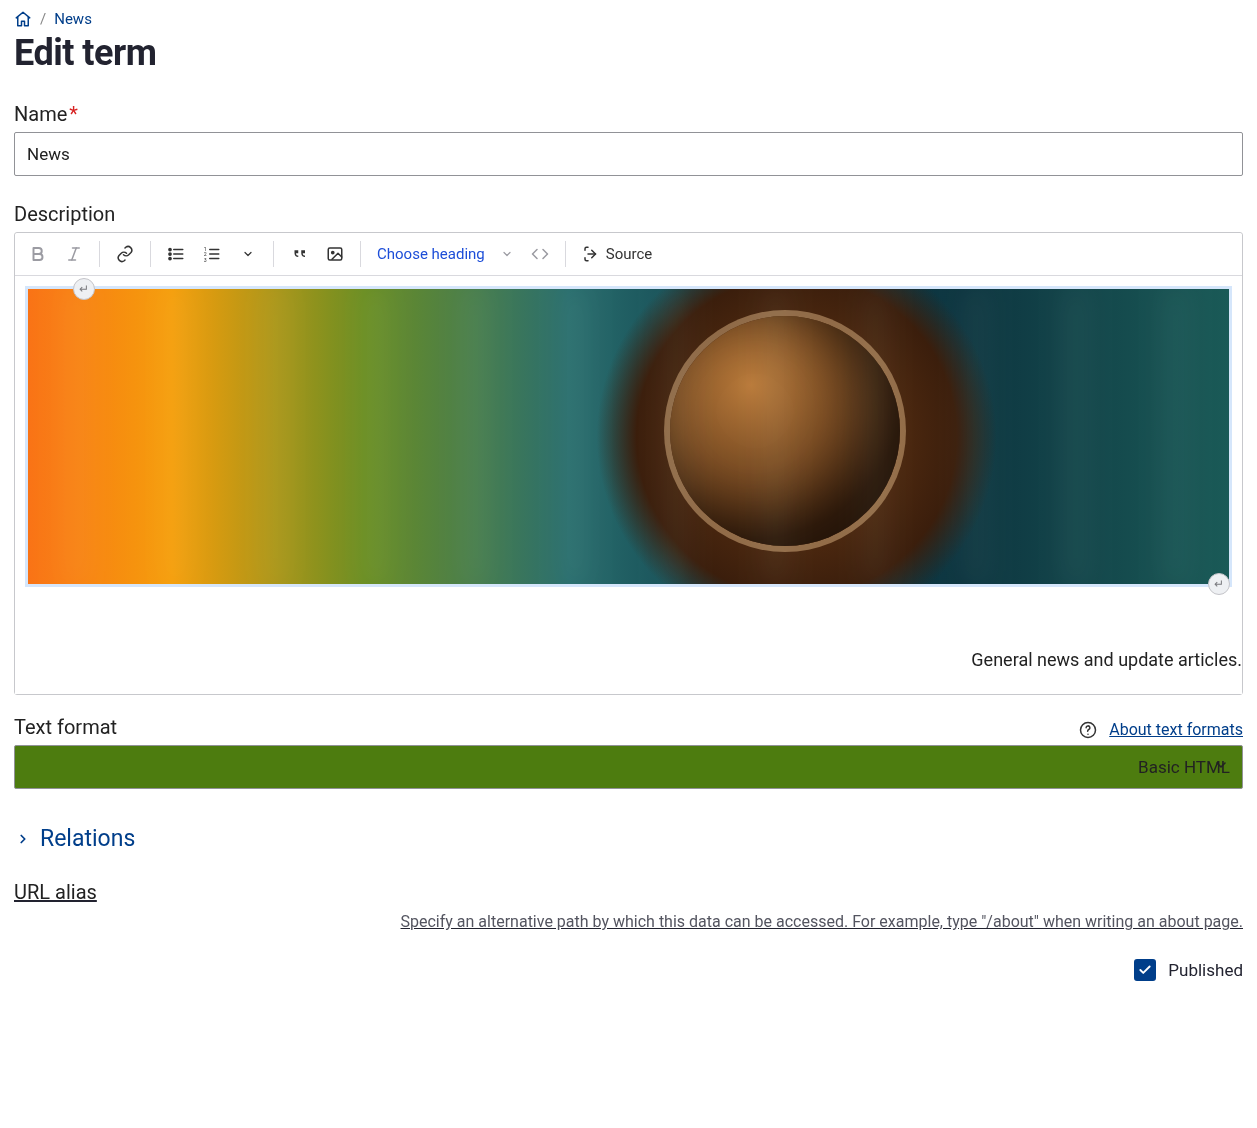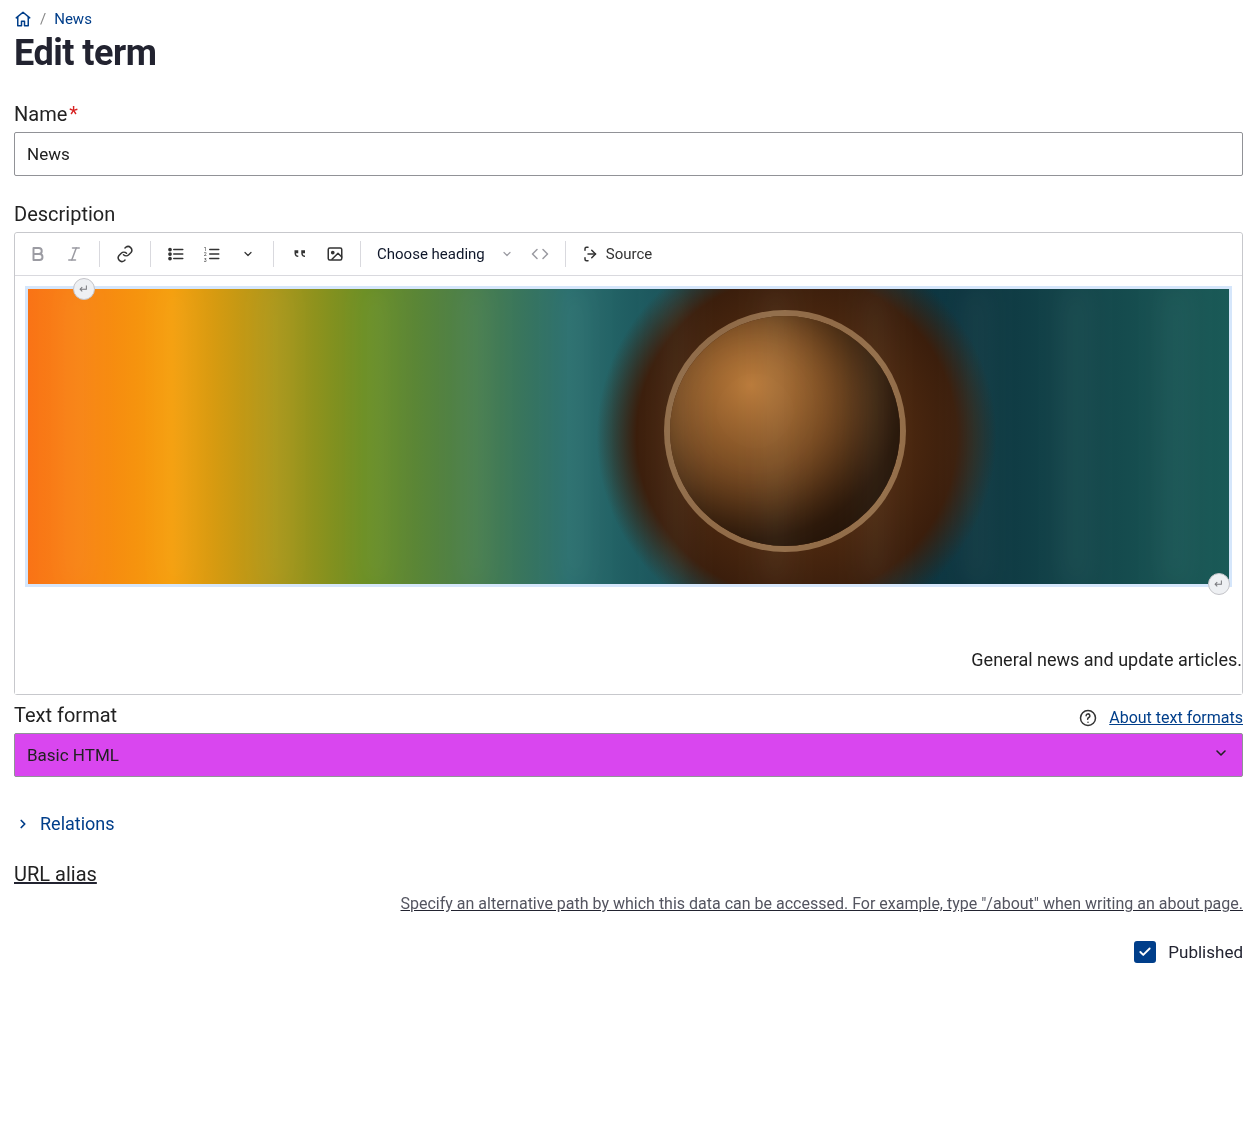--- a/index.html
+++ b/index.html
@@ -82,21 +82,21 @@
     display: inline-flex;
     align-items: center;
     gap: 6px;
     height: 34px;
     padding: 0 8px;
     border-radius: 3px;
     color: #333;
     cursor: pointer;
     font-size: 15px;
   }
-  .ck-text-btn.muted { color: #0f172a; }
+  .ck-text-btn.muted { color: #1d4ed8; }
   .ck-content {
     background: #fff;
     position: relative;
     min-height: 200px;
     padding-bottom: 10px;
   }
   .ck-image-wrap {
     margin: 10px;
     position: relative;
     border: 3px solid #d5e6fb;
@@ -154,21 +154,21 @@
     color: #222;
     margin: 60px 0 12px 14px;
     line-height: 1.4;
     text-align: right;
   }
   
   .format-row {
     display: flex;
     justify-content: space-between;
     align-items: flex-end;
-    margin-top: 8px;
+    margin-top: 20px;
     margin-bottom: 6px;
   }
   .about-link {
     display: inline-flex;
     align-items: center;
     gap: 12px;
     color: #003e8a;
     text-decoration: underline;
     font-size: 16px;
   }
@@ -176,30 +176,31 @@
   .select-wrap .chev {
     position: absolute;
     right: 14px;
     top: 50%;
     transform: translateY(-50%);
     pointer-events: none;
   }
   select.select-input {
     appearance: none;
     -webkit-appearance: none;
-    background: #d946ef;
-    cursor: pointer;
+    background: #4d7c0f;
+    cursor: pointer;
+    text-align: right;
   }
   
   .details-summary {
     display: flex;
     align-items: center;
     gap: 10px;
     color: #003e8a;
-    font-size: 18px;
+    font-size: 23px;
     padding: 10px 0 6px 2px;
     cursor: pointer;
   }
   .help-text {
     font-size: 16px;
     color: #545560;
     margin-top: 8px;
     text-align: right;
   }
   

